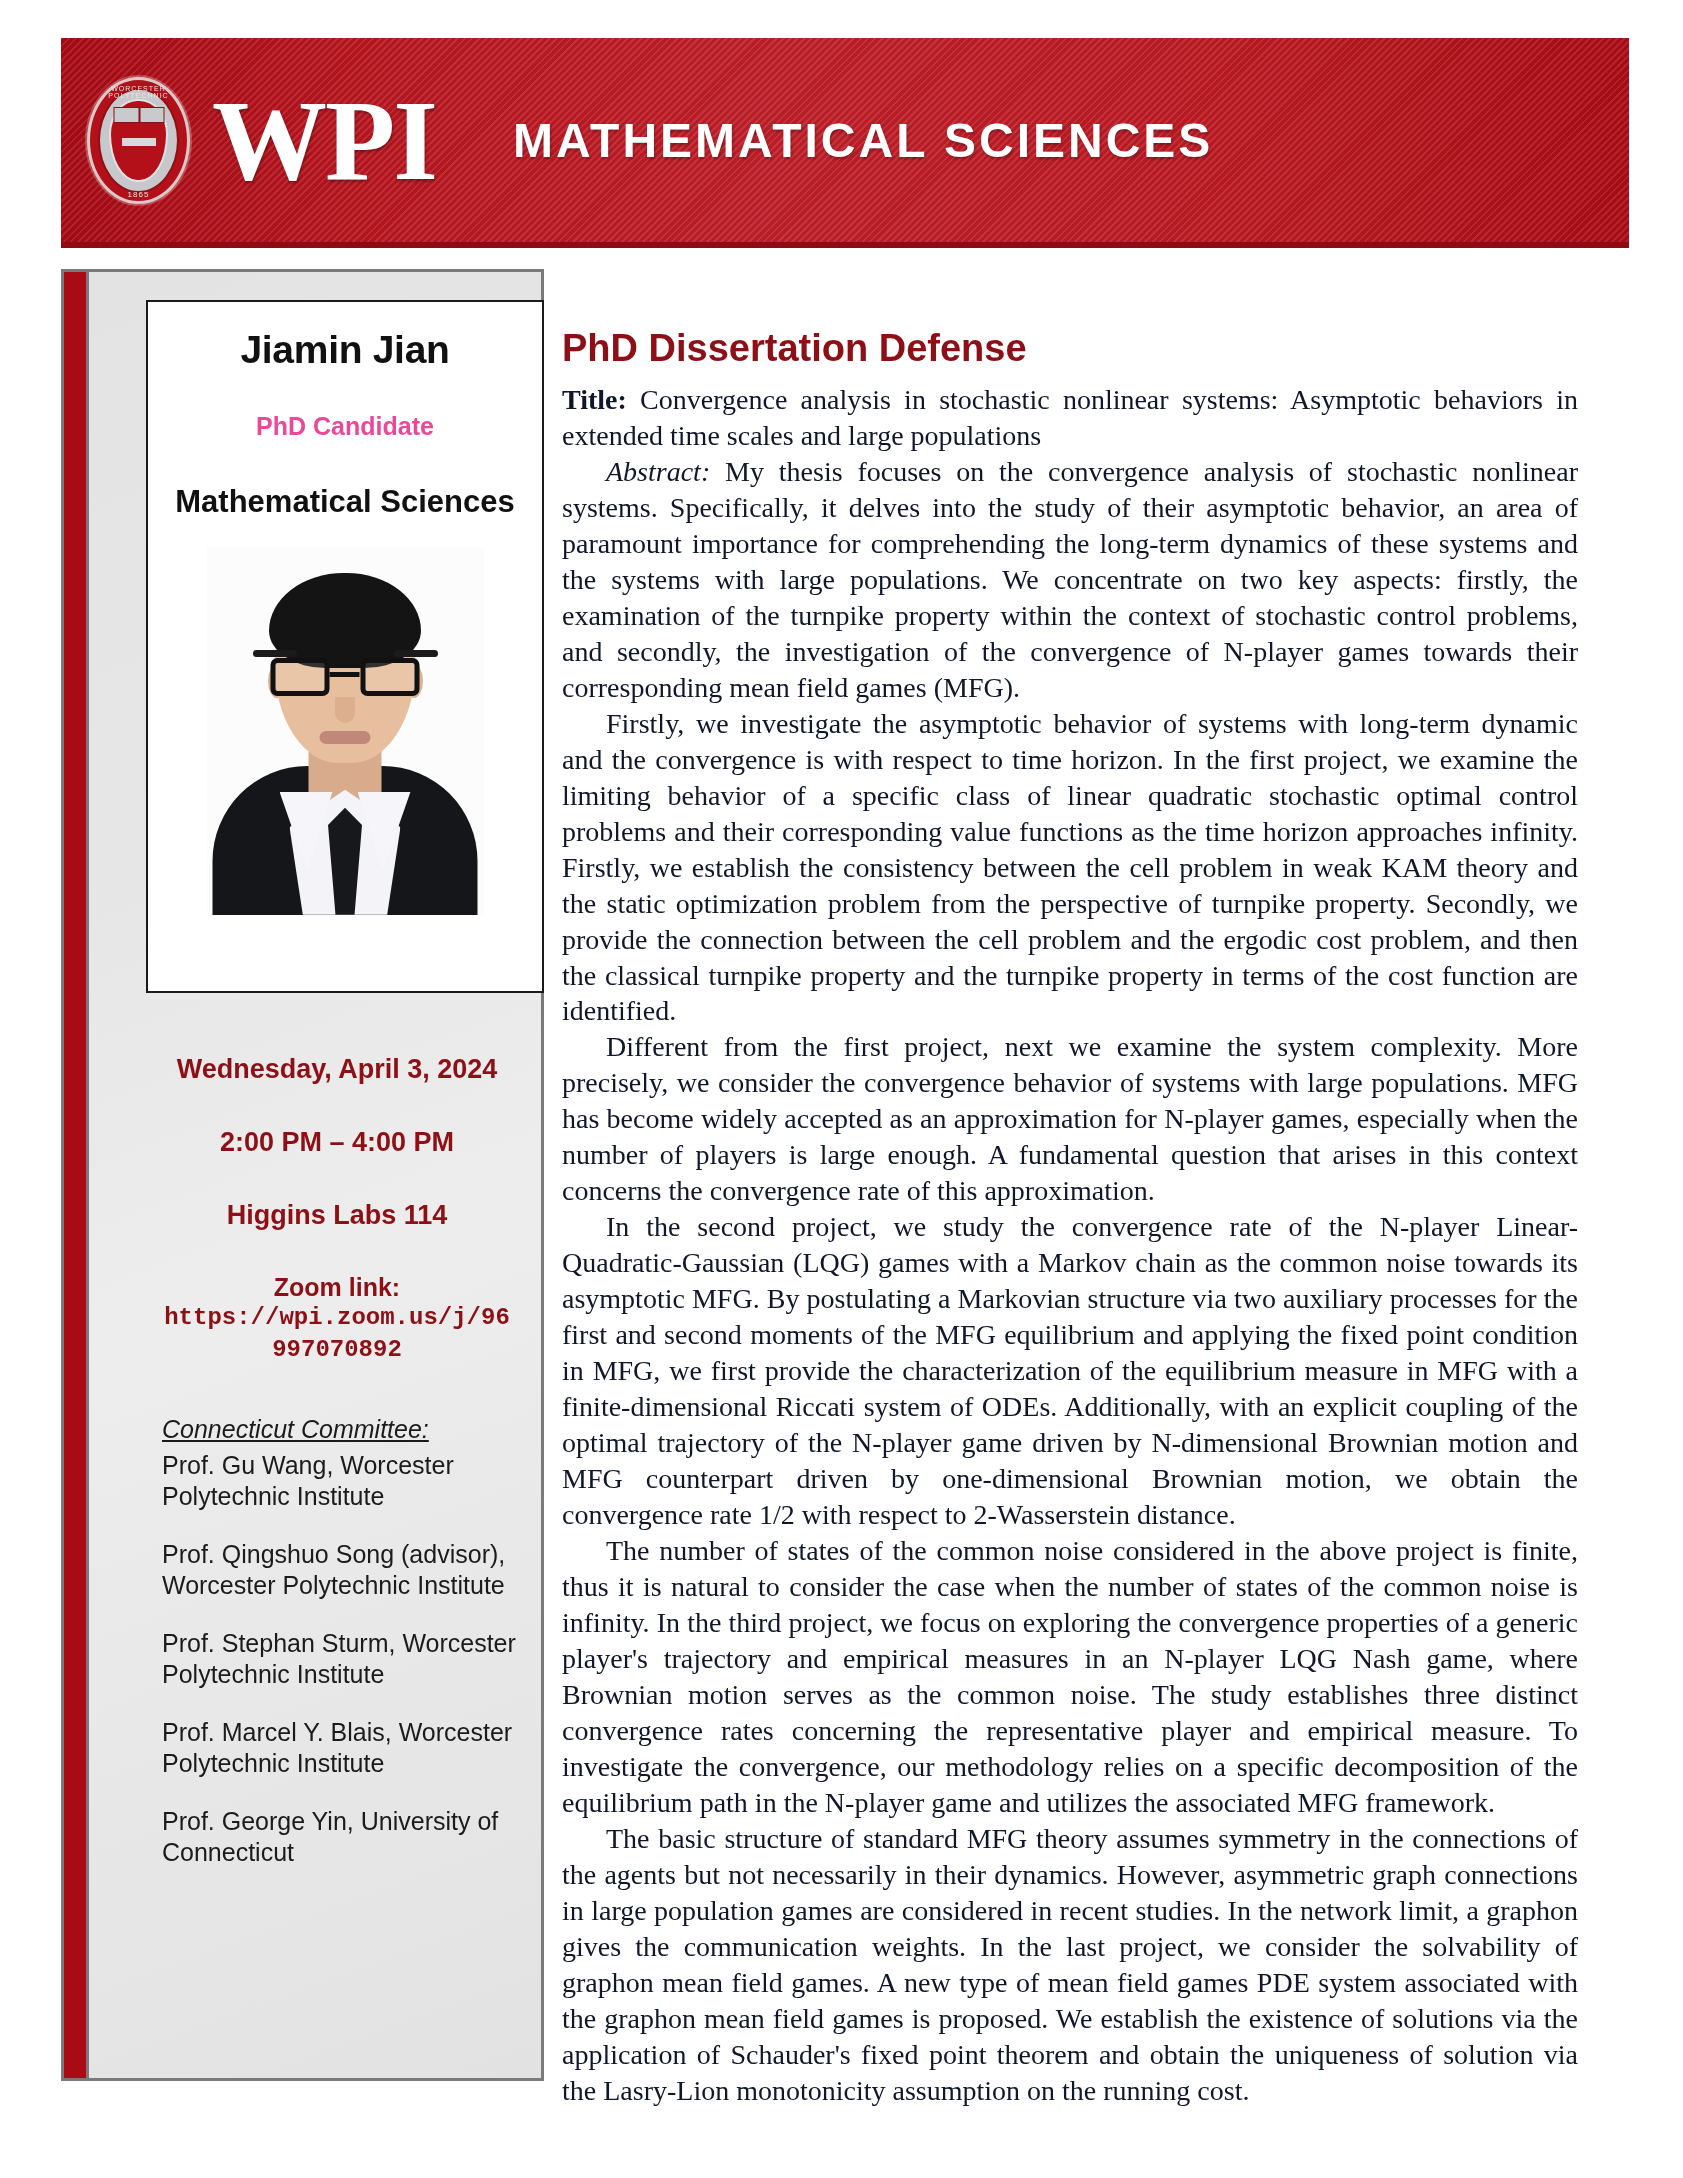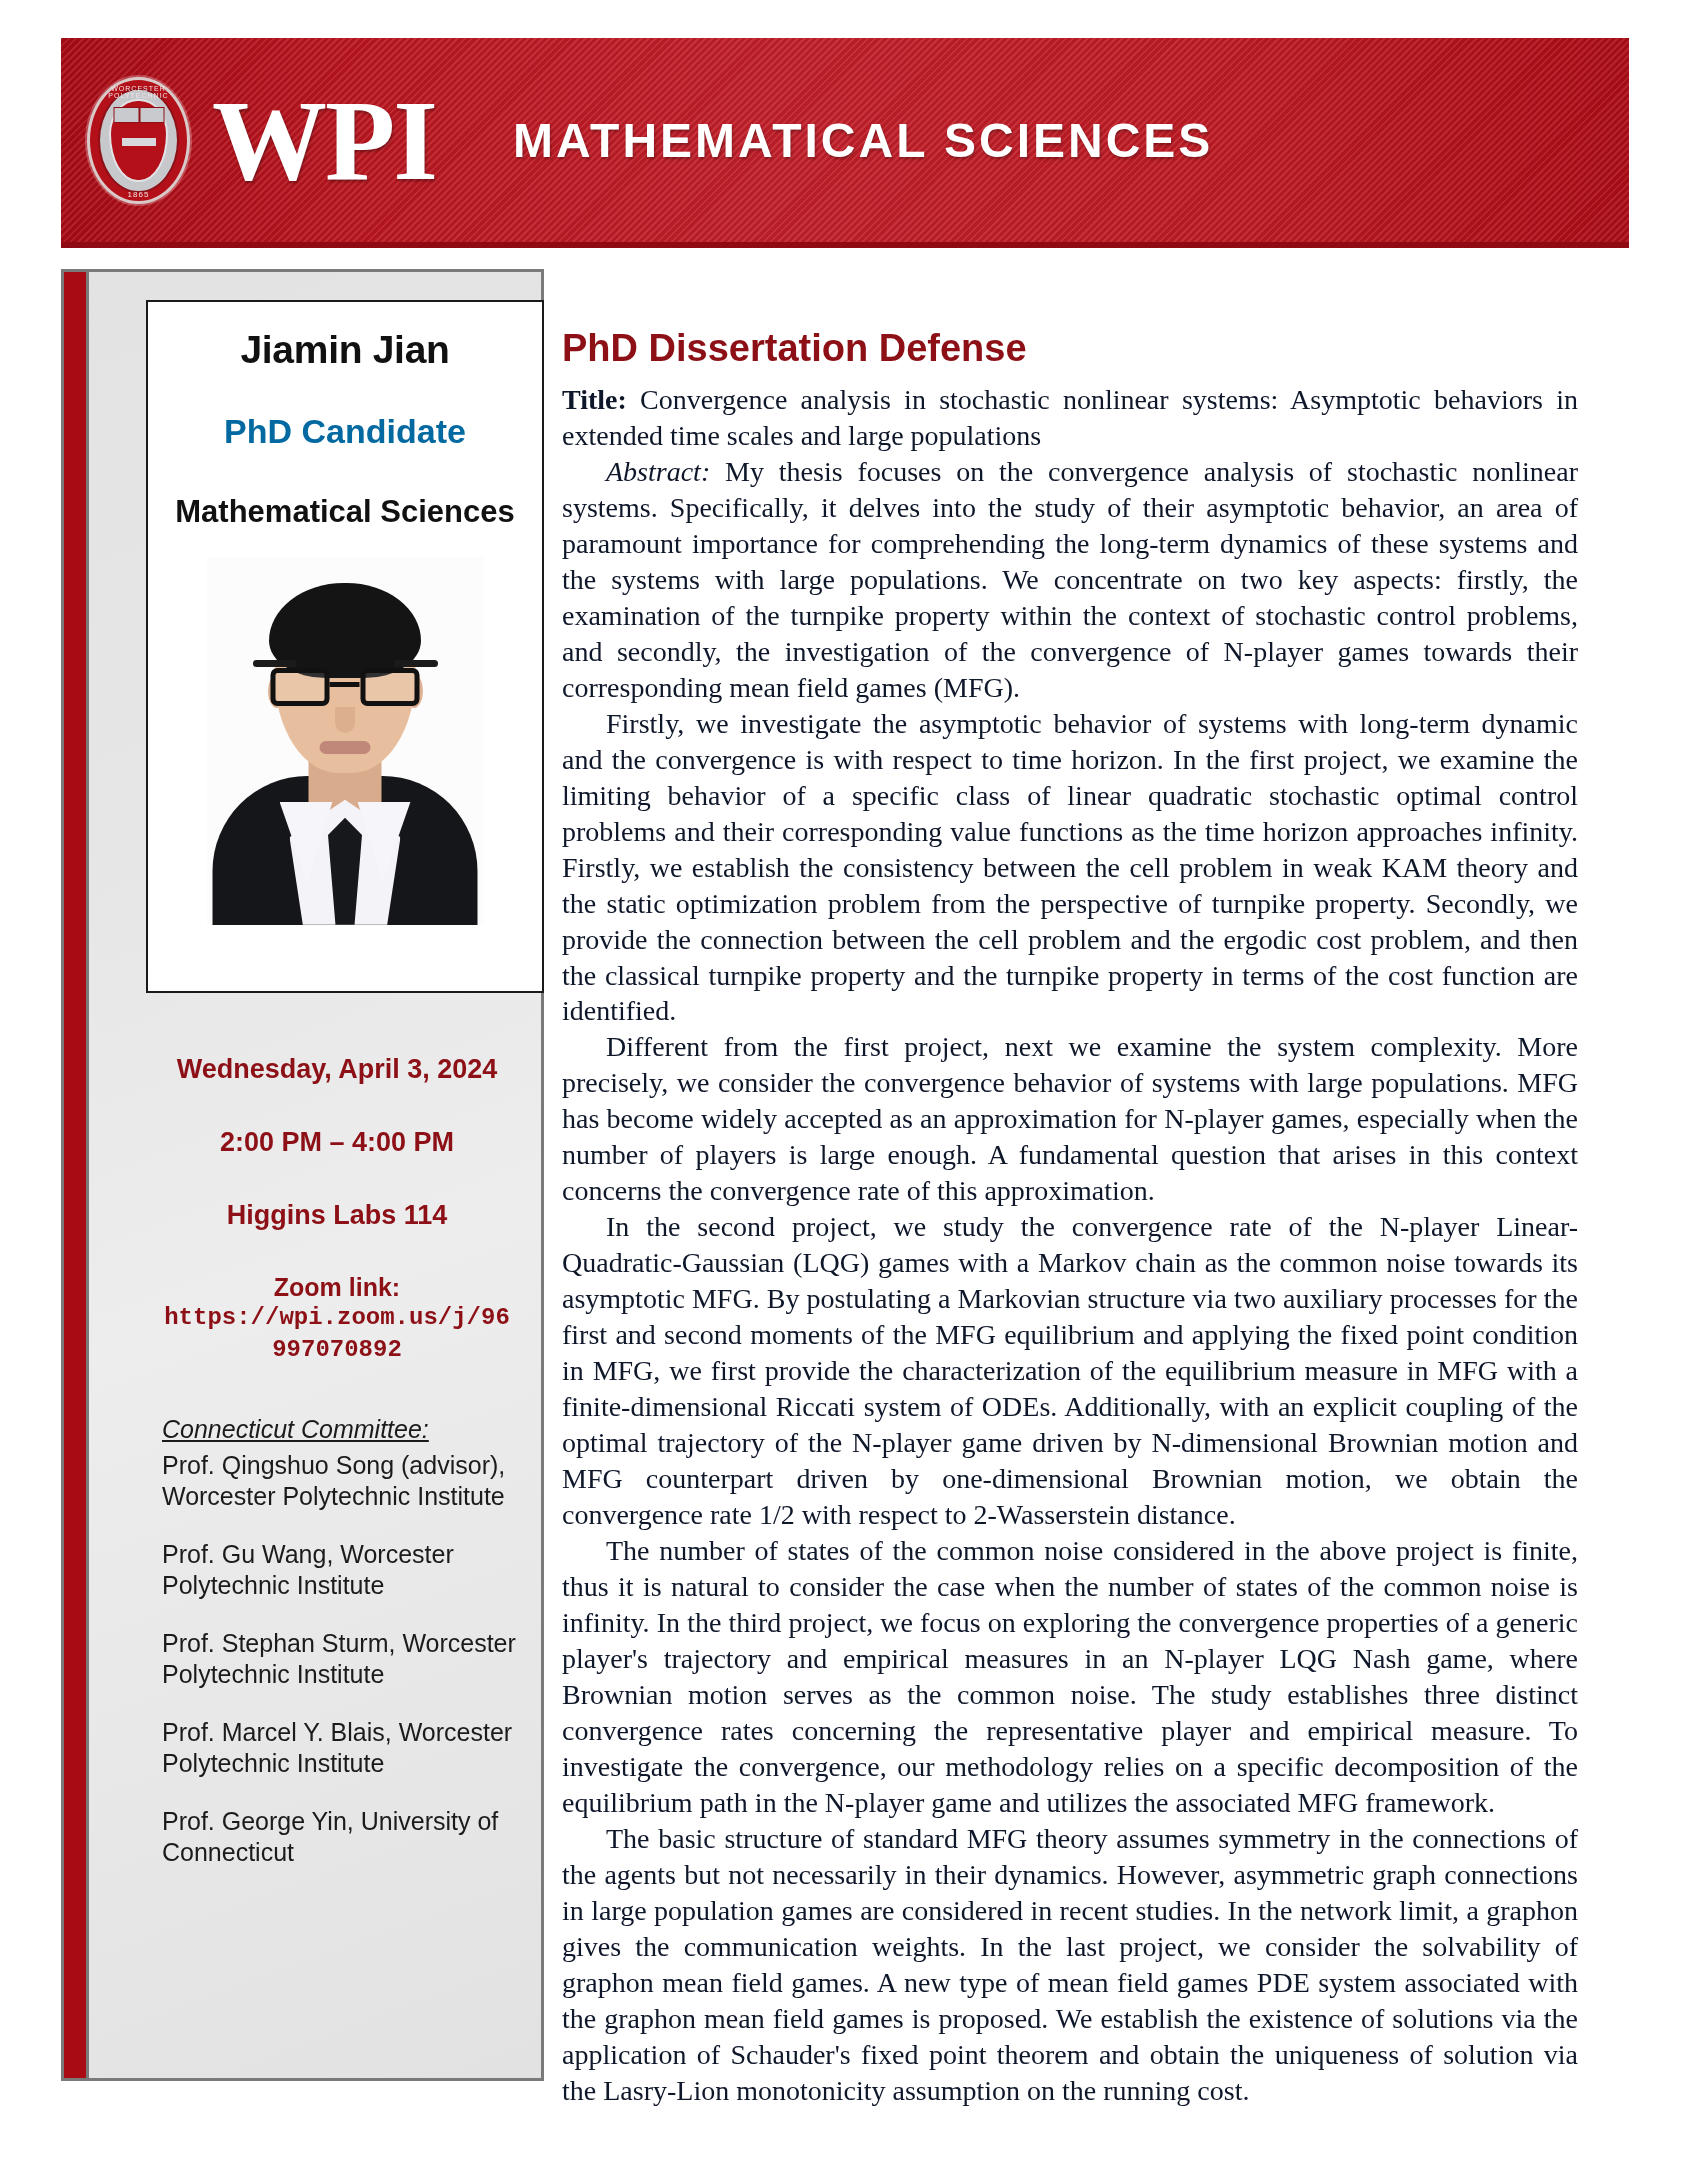--- a/index.html
+++ b/index.html
@@ -142,23 +142,23 @@
     text-align: center;
   }
   .card-name {
     font-size: 39px;
     font-weight: bold;
     color: #111111;
     margin: 4px 0 0 0;
     letter-spacing: -0.3px;
   }
   .card-role {
-    font-size: 34px;
-    font-weight: bold;
-    color: #0369a1;
+    font-size: 25px;
+    font-weight: bold;
+    color: #ec4899;
     margin: 40px 0 0 0;
   }
   .card-dept {
     font-size: 31px;
     font-weight: bold;
     color: #111111;
     margin: 40px 0 0 0;
     line-height: 1.35;
   }
 
@@ -359,22 +359,22 @@
       <div class="event-block">
         <div class="ev-date">Wednesday, April 3, 2024</div>
         <div class="ev-time">2:00 PM – 4:00 PM</div>
         <div class="ev-place">Higgins Labs 114</div>
         <div class="ev-zoomlabel">Zoom link:</div>
         <div class="ev-zoomurl">https://wpi.zoom.us/j/96997070892</div>
       </div>
 
       <div class="committee">
         <div class="committee-head">Connecticut Committee:</div>
+        <div class="committee-item">Prof. Gu Wang, Worcester Polytechnic Institute</div>
         <div class="committee-item">Prof. Qingshuo Song (advisor), Worcester Polytechnic Institute</div>
-        <div class="committee-item">Prof. Gu Wang, Worcester Polytechnic Institute</div>
         <div class="committee-item">Prof. Stephan Sturm, Worcester Polytechnic Institute</div>
         <div class="committee-item">Prof. Marcel Y. Blais, Worcester Polytechnic Institute</div>
         <div class="committee-item">Prof. George Yin, University of Connecticut</div>
       </div>
 
     </div>
   </div>
 
   <div class="main">
     <div class="main-heading">PhD Dissertation Defense</div>

